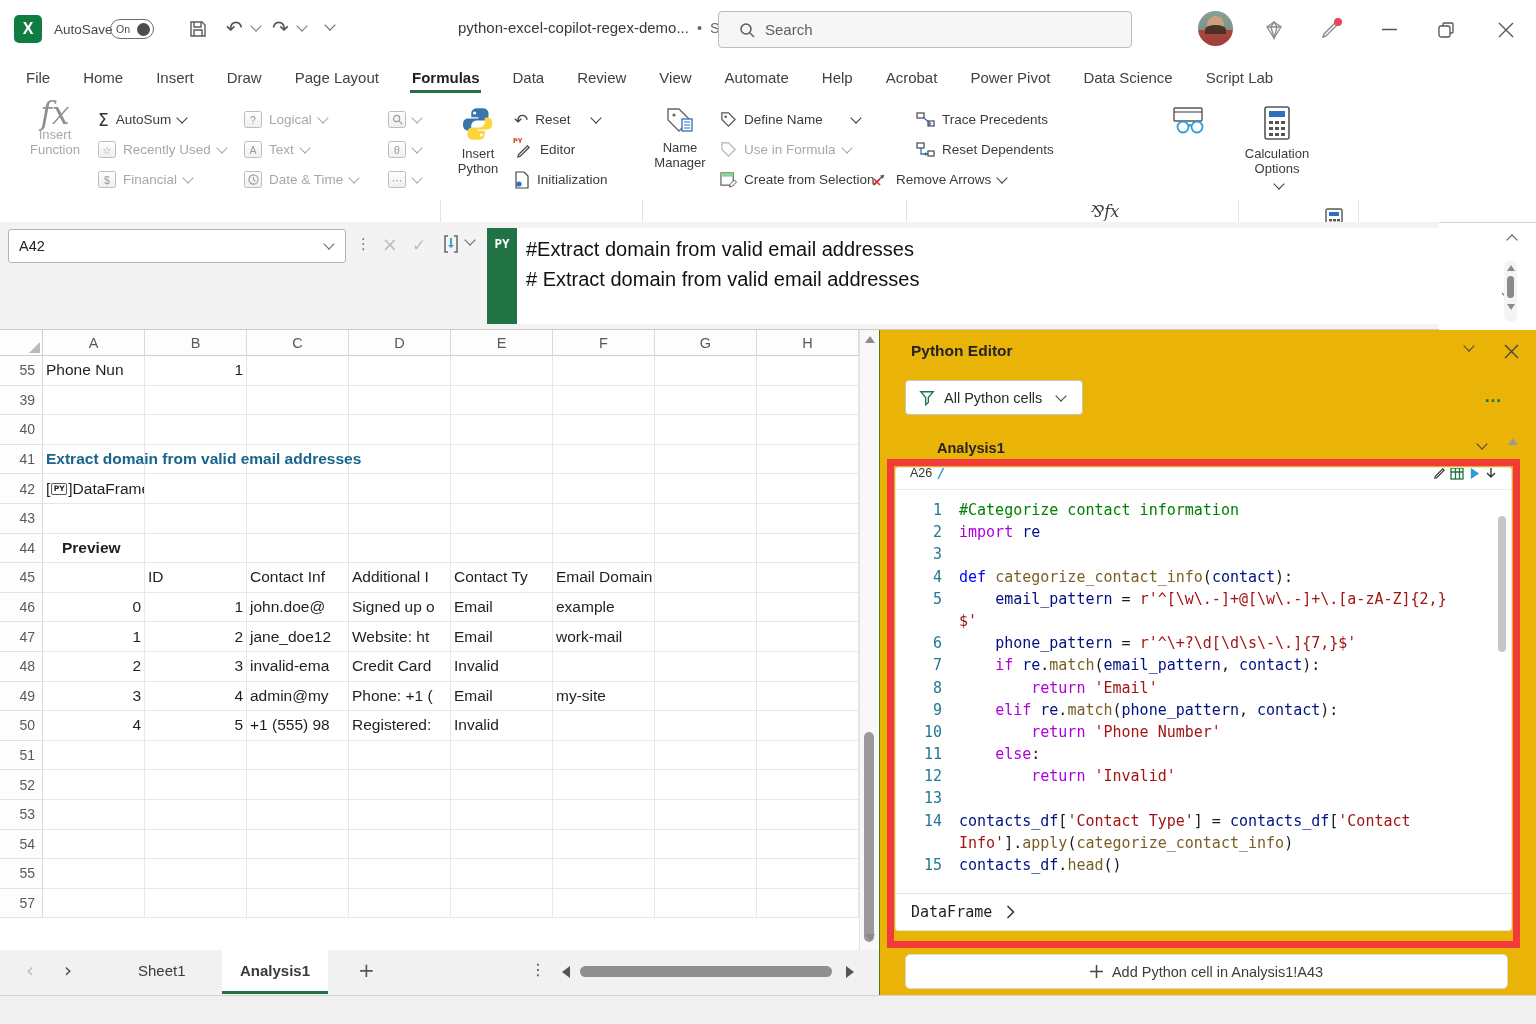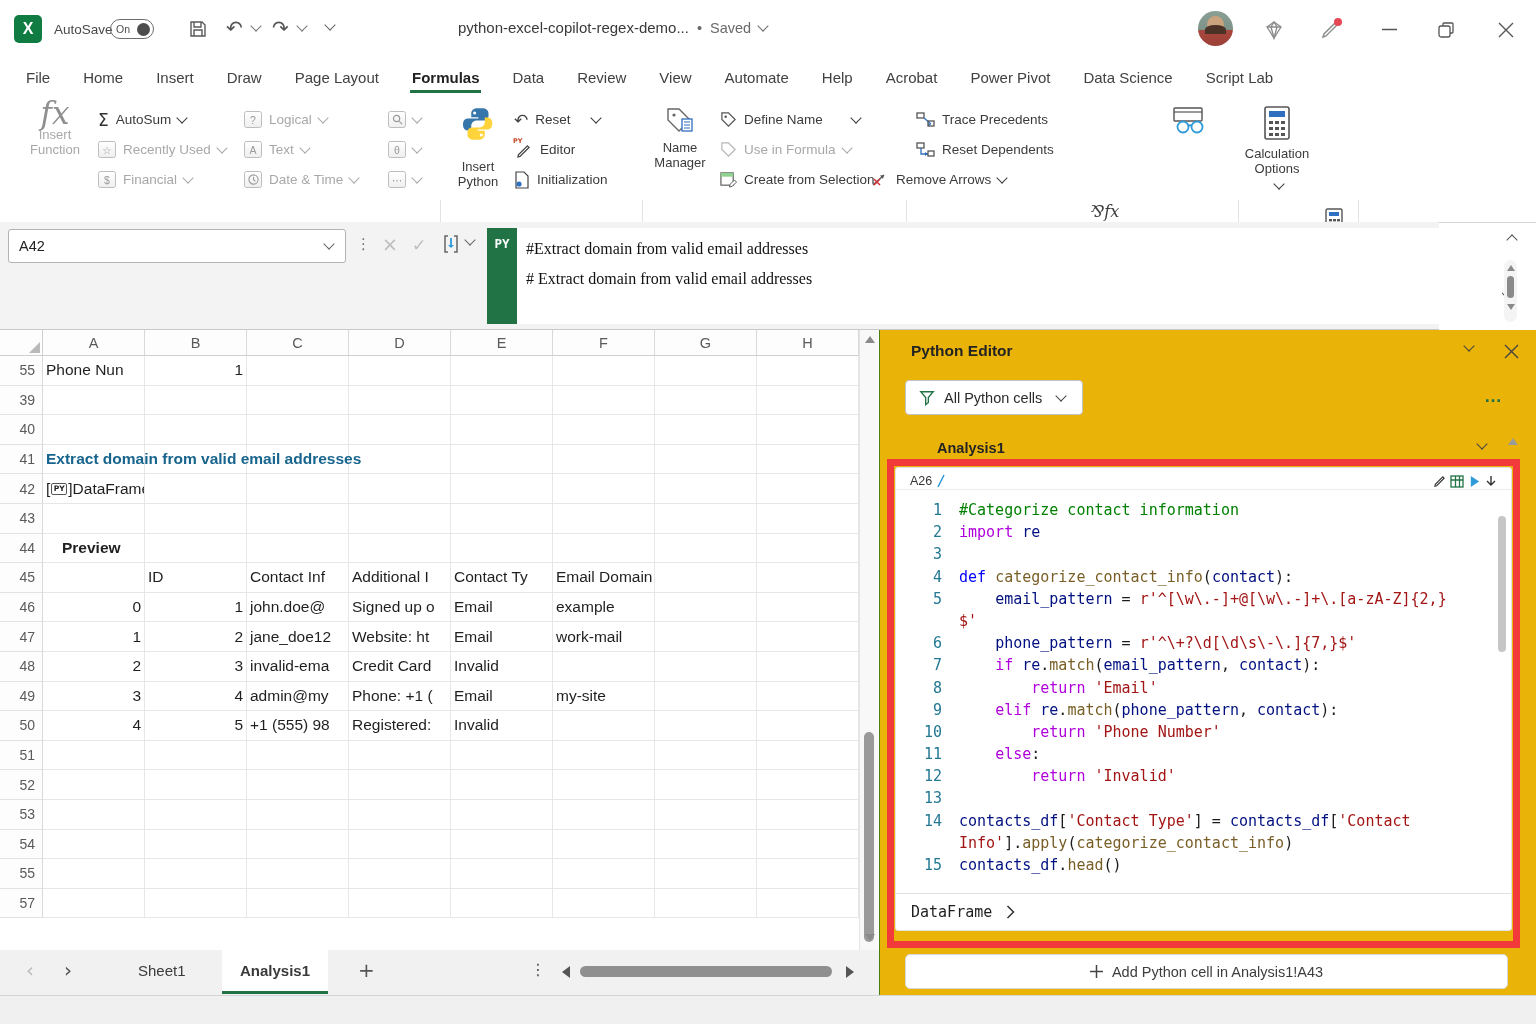--- a/index.html
+++ b/index.html
@@ -50,21 +50,21 @@
            display:flex;align-items:center;justify-content:center;font-size:10.5px;color:#9a9a9a;flex:none;box-sizing:border-box}
   .fx-big{font-family:"DejaVu Serif",serif;font-style:italic;font-size:31px;color:#8f8f8f}
 
   
   #fbar{position:absolute;left:0;top:222px;width:1439px;height:108px;background:#f3f3f3;border-bottom:1px solid #c9c9c9;box-sizing:border-box}
   #namebox{position:absolute;left:8px;top:7px;width:338px;height:34px;background:#fff;border:1px solid #b3b3b3;border-radius:3px;
            display:flex;align-items:center;box-sizing:border-box;font-size:14.5px;color:#222;padding-left:10px}
   #pybadge{position:absolute;left:487px;top:6px;width:30px;height:96px;background:#217346;color:#fff;
            font:700 12.5px "DejaVu Sans Mono",monospace;text-align:center;padding-top:8px;box-sizing:border-box}
   #fcontent{position:absolute;left:517px;top:6px;width:985px;height:96px;background:#fff;padding:6px 0 0 9px;box-sizing:border-box}
-  .fline{font-family:Liberation Serif, serif;font-size:16px;height:30px;line-height:30px;white-space:pre;color:#111}
+  .fline{font-family:Liberation Sans, sans-serif;font-size:20px;height:30px;line-height:30px;white-space:pre;color:#111}
 
   
   #grid{position:absolute;left:0;top:330px;width:880px;height:620px;background:#fff}
   #grid-cols{display:flex;height:26px}
   .corner{width:43px;background:#fdfdfd;border-right:1px solid #cfcfcf;border-bottom:1px solid #cfcfcf;
           box-sizing:border-box;position:relative;flex:none}
   .corner::after{content:"";position:absolute;right:2px;bottom:2px;border-left:11px solid transparent;border-bottom:11px solid #b9b9b9}
   .colh{width:102px;flex:none;background:#fdfdfd;border-right:1px solid #d9d9d9;border-bottom:1px solid #cfcfcf;
         display:flex;align-items:center;justify-content:center;font-size:14.5px;color:#5a5a5a;box-sizing:border-box}
   .grow{display:flex;height:29.6px}
@@ -83,21 +83,21 @@
 
   
   #pypane{position:absolute;left:879px;top:330px;width:657px;height:665px;background:#eab308;border-left:1px solid #4d7c0f;box-sizing:border-box}
   #pane-title{position:absolute;left:31px;top:12px;font-size:15.5px;font-weight:700;color:#242424}
   #filterbtn{position:absolute;left:25px;top:50px;width:178px;height:35px;background:#fff;border:1px solid #c4c4c4;border-radius:4px;
              display:flex;align-items:center;gap:9px;padding-left:13px;box-sizing:border-box;font-size:14.5px;color:#2b2b2b}
   #sec-title{position:absolute;left:57px;top:110px;font-size:14.5px;font-weight:700;color:#242424}
   #redbox{position:absolute;left:7px;top:129px;width:633px;height:489px;border:7px solid #F23A3A;box-sizing:border-box;z-index:5}
   #codecard{position:absolute;left:15px;top:137px;width:617px;height:464px;background:#fff;border:1px solid #e3e3e3;border-radius:3px;box-sizing:border-box;z-index:4}
   #cell-toolbar{height:21px;overflow:hidden;position:relative;border-bottom:1px solid #ececec}
-  #tb-inner{position:absolute;top:-10px;left:0;right:0;height:30px;display:flex;align-items:flex-end;gap:4px;padding:0 14px;
+  #tb-inner{position:absolute;top:-10px;left:0;right:0;height:30px;display:flex;align-items:center;gap:4px;padding:0 14px;
             font-size:12.5px;color:#333}
   #code-lines{padding-top:9px}
   .cl{display:flex;height:22.2px;font-family:"DejaVu Sans Mono",monospace;font-size:15px;line-height:22.2px}
   .cl .ln{width:46px;text-align:right;padding-right:17px;color:#237893;flex:none}
   .cl .cd{white-space:pre}
   .c{color:#008000}.k{color:#AF00DB}.kb{color:#0000FF}.f{color:#795E26}.v{color:#001080}.s{color:#A31515}.d{color:#1b1b1b}
   #df-row{position:absolute;left:0;right:0;bottom:0;height:36px;border-top:1px solid #e2e2e2;display:flex;align-items:center;
           gap:14px;padding-left:15px;font-family:"DejaVu Sans Mono",monospace;font-size:15px;color:#1f1f1f}
   #addcell{position:absolute;left:25px;top:624px;width:601px;height:33px;background:#fff;border:1px solid #d8d8d8;border-radius:5px;
            display:flex;align-items:center;justify-content:center;gap:9px;font-size:14.5px;color:#3d3d3d}
@@ -129,20 +129,27 @@
     <span class="abs glyph" style="left:226px;top:16px;font-size:20px">↶</span>
     <span class="abs cv" style="left:252px;top:26px;color:#777"></span>
     <span class="abs glyph" style="left:272px;top:16px;font-size:20px">↷</span>
     <span class="abs cv" style="left:298px;top:26px;color:#777"></span>
     <span class="abs cv" style="left:326px;top:25px;color:#666"></span>
     <div class="abs" style="left:458px;top:19px;display:flex;align-items:center;gap:8px">
       <span class="doc-title">python-excel-copilot-regex-demo...</span>
       <span class="doc-sub">•</span>
       <span class="doc-sub">Saved</span>
       <span class="cv" style="color:#6a6a6a"></span>
+    </div>
+    <div id="searchbox">
+      <svg width="16" height="16" viewBox="0 0 16 16" fill="none" stroke="#5a5a5a" stroke-width="1.5">
+          <circle cx="7" cy="7" r="5"></circle>
+          <path d="M11 11l4 4"></path>
+        </svg>
+      <span>Search</span>
     </div>
     <div class="avatar"></div>
     <span class="abs" style="left:1264px;top:20px">
       <svg width="20" height="20" viewBox="0 0 20 20" fill="none" stroke="#8a8a8a" stroke-width="1.3">
           <path d="M10 2l7 5-7 11L3 7z"></path>
           <path d="M3 7h14M10 2L7 7l3 11 3-11z"></path>
         </svg>
     </span>
     <span class="abs" style="left:1318px;top:16px">
       <svg width="26" height="26" viewBox="0 0 26 26">
@@ -265,21 +272,21 @@
         <span class="cv"></span>
     </div>
     <div class="glabel" style="left:226px">Function Library</div>
     <div class="gsep" style="left:440px"></div>
 
     <div class="bigbtn" style="left:448px;top:10px;width:60px">
       <svg width="36" height="36" viewBox="0 0 48 48" style="margin:0 auto">
         <path fill="#3776AB" d="M24 3c-6 0-9 2.6-9 7v5h9.5v1.6H10.8C6.3 16.6 4 19.6 4 24.6s2.3 8 6.8 8H15v-6.2c0-4 3.4-7 7.6-7h9.2c3.6 0 6.2-2.6 6.2-6.2V10c0-4.4-3-7-9-7h-5zm-4.5 4.2a2.1 2.1 0 110 4.2 2.1 2.1 0 010-4.2z"></path>
         <path fill="#FFD43B" d="M24 45c6 0 9-2.6 9-7v-5h-9.5v-1.6h12.7c4.5 0 6.8-3 6.8-8s-2.3-8-6.8-8H33v6.2c0 4-3.4 7-7.6 7h-9.2c-3.6 0-6.2 2.6-6.2 6.2V38c0 4.4 3 7 9 7h5zm4.5-4.2a2.1 2.1 0 110-4.2 2.1 2.1 0 010 4.2z"></path>
       </svg>
-      <div style="margin-top:17px">Insert Python</div>
+      <div style="margin-top:4px">Insert Python</div>
     </div>
     <div class="rrow" style="left:514px;top:10px">
       <span class="glyph" style="font-size:17px;color:#444">↶</span>
       <span>Reset</span>
         <span class="cv" style="margin-left:14px"></span>
     </div>
     <div class="rrow" style="left:514px;top:40px">
       <span style="position:relative;width:19px;height:18px">
         <svg width="18" height="18" viewBox="0 0 18 18">
             <path d="M4 16l2-.6 9-9-1.6-1.6-9 9z" fill="none" stroke="#444" stroke-width="1.3"></path>

